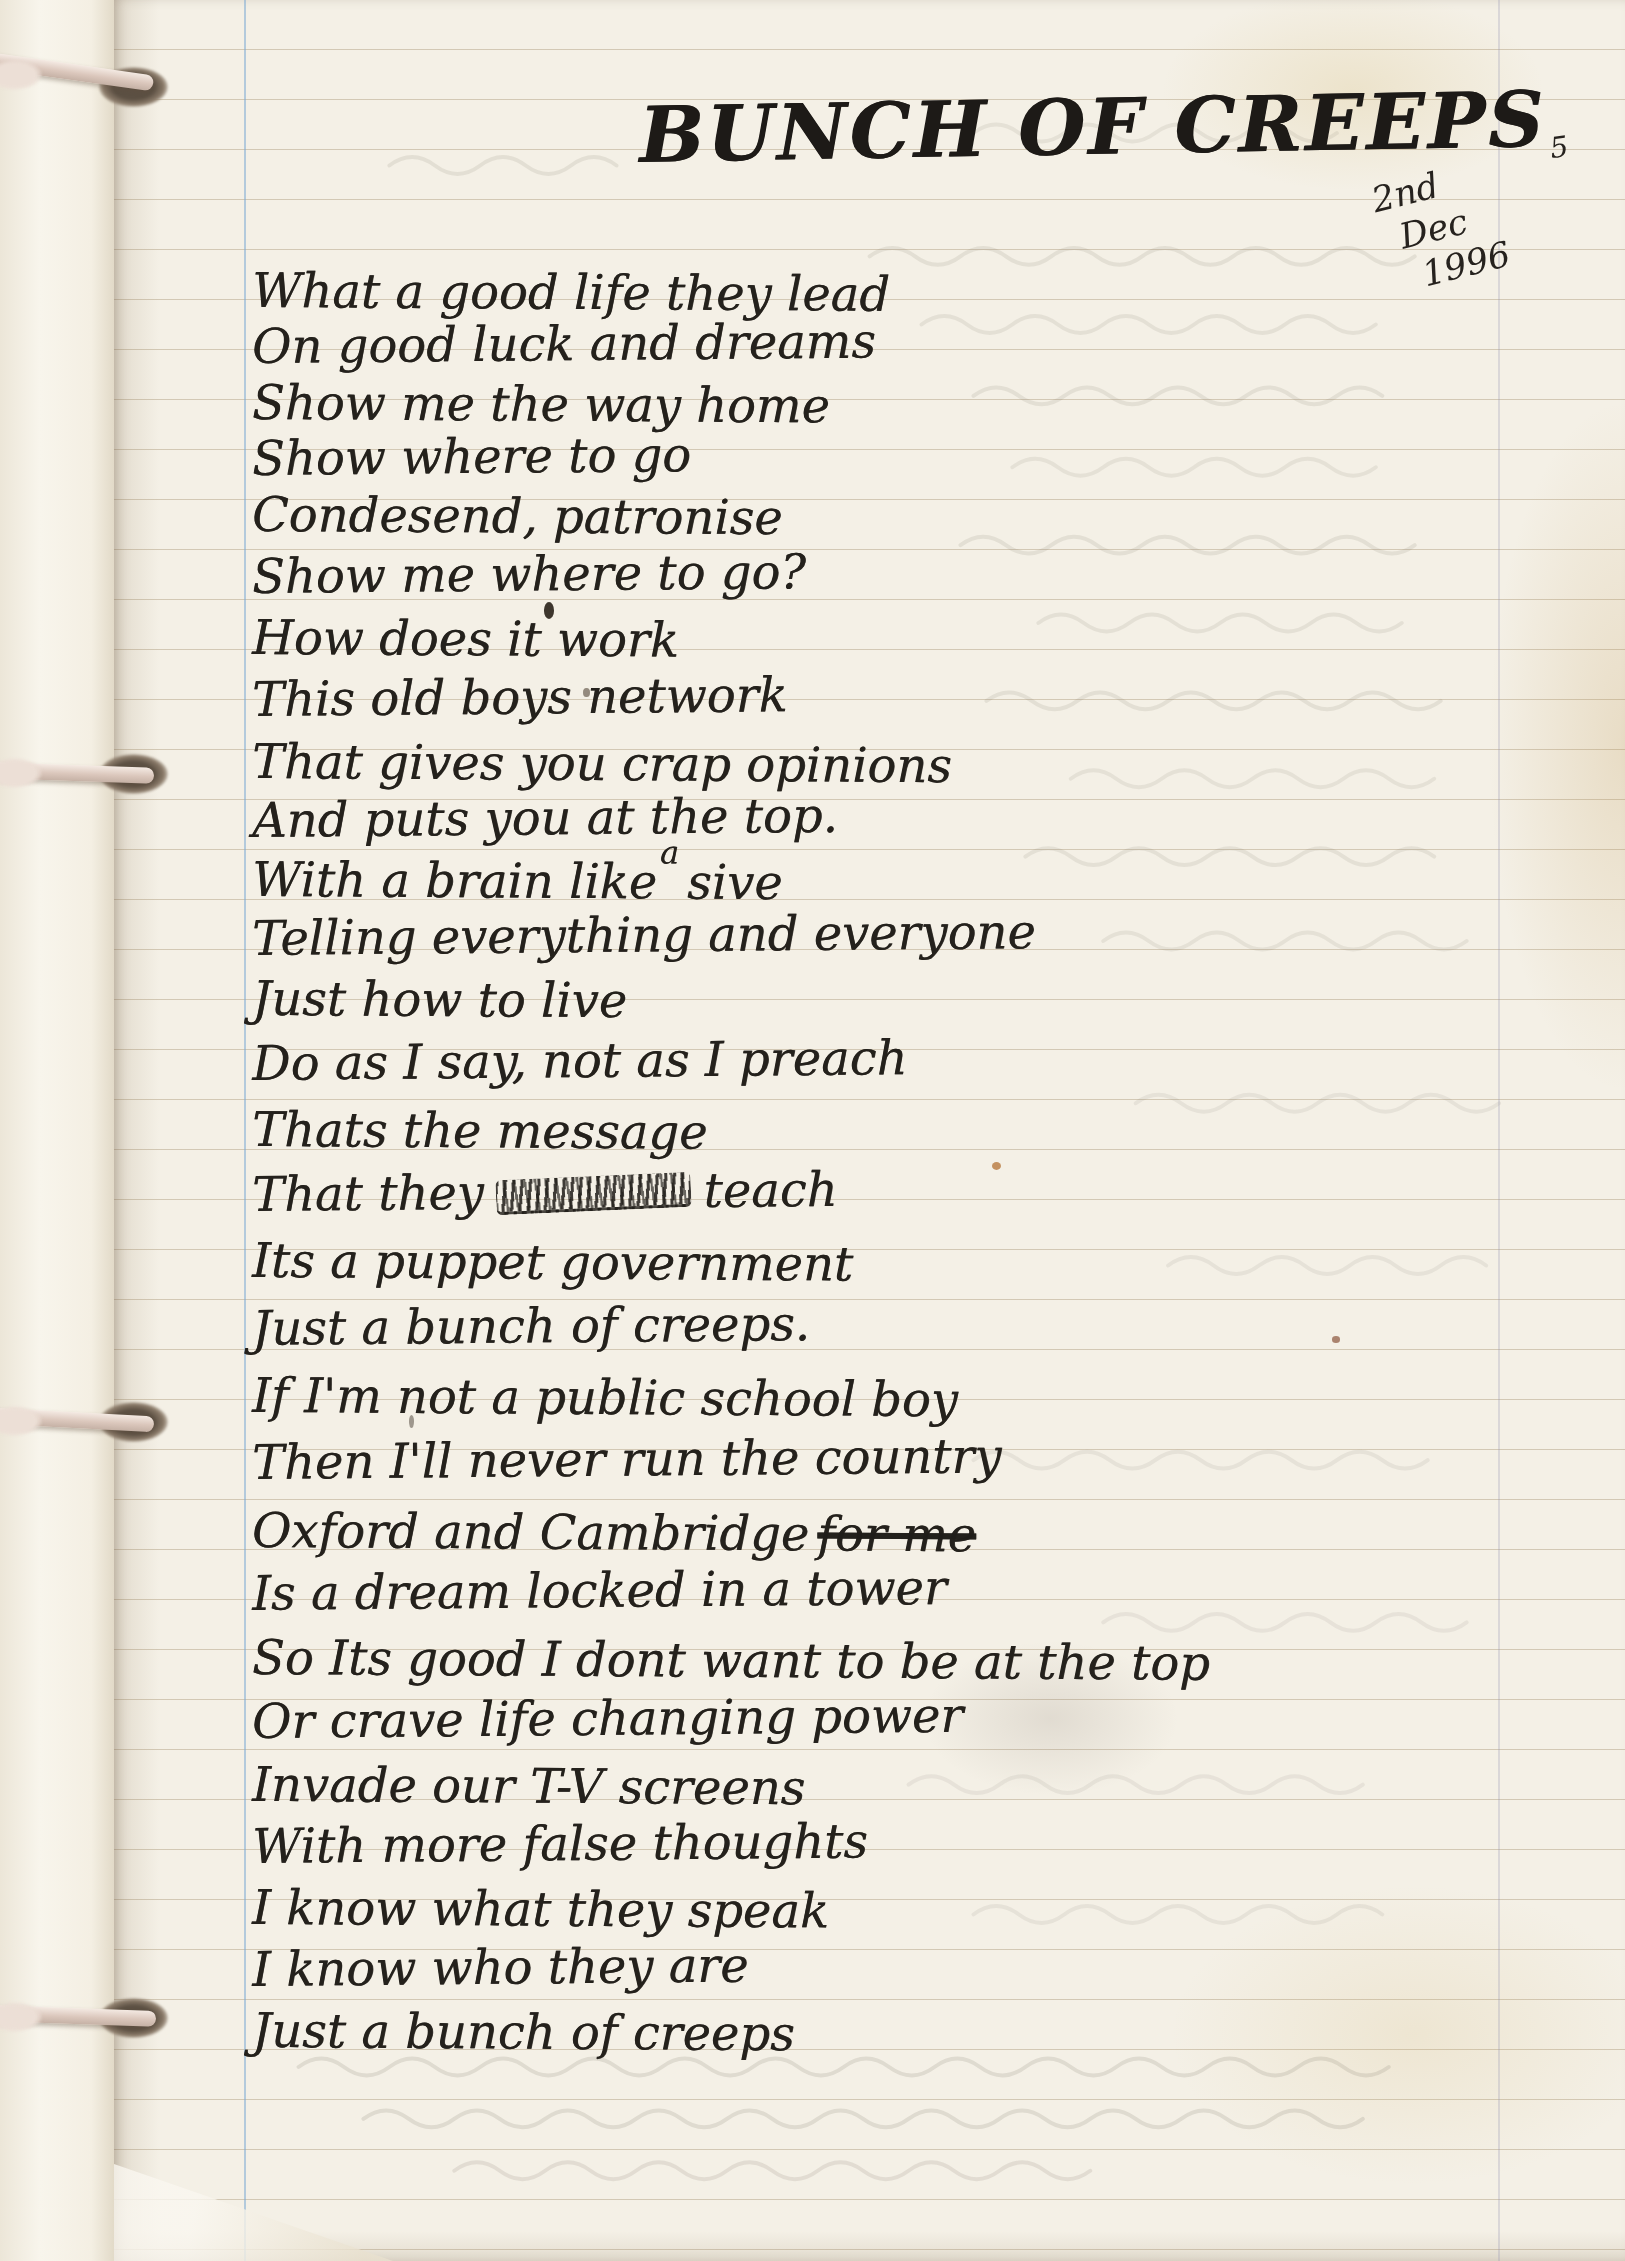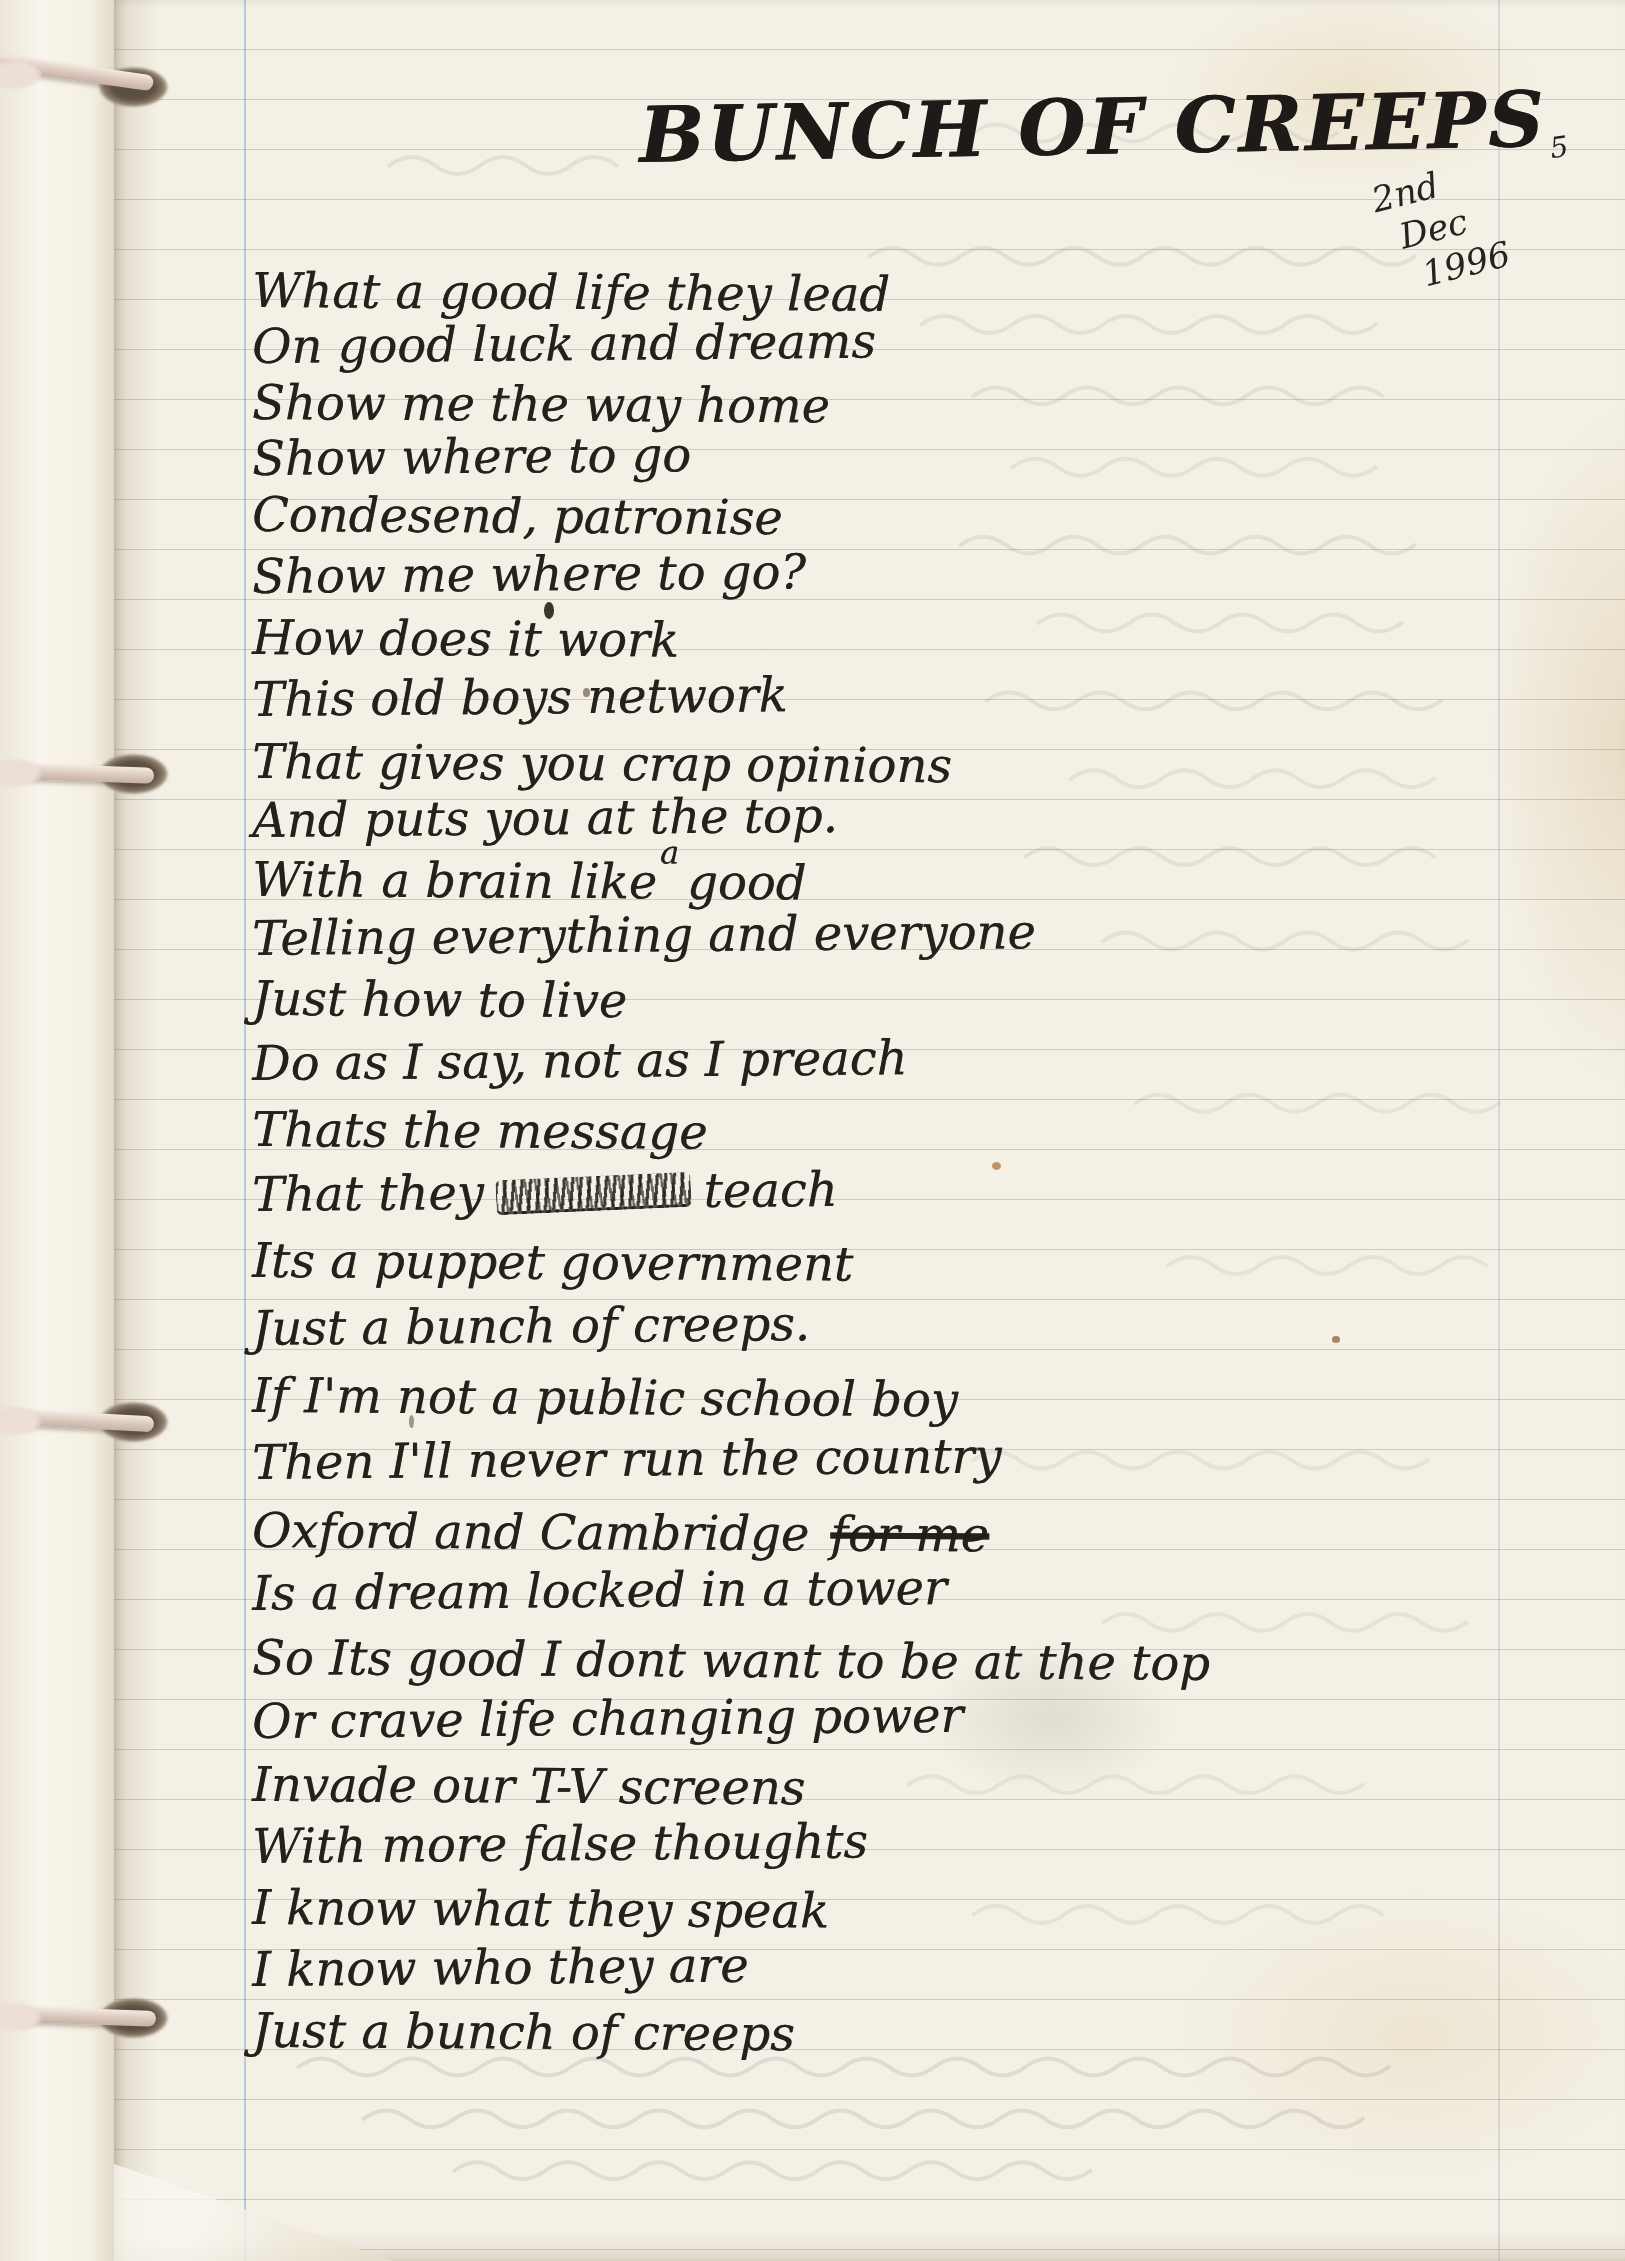--- a/index.html
+++ b/index.html
@@ -64,21 +64,21 @@
   .line:nth-of-type(odd){transform:rotate(-0.5deg);}
   .line:nth-of-type(even){transform:rotate(0.35deg);}
   .ins-gap{display:inline-block;width:30px;position:relative;}
   .ins-above{position:absolute;left:2.6px;top:-62px;font-size:32px;color:#24211c;}
   .scribble{display:inline-block;width:195px;height:32px;margin:0 13px -2.6px 11.7px;
     border-radius:5.8px;transform:rotate(-2deg);
     background:
       repeating-linear-gradient(97deg,rgba(30,27,23,.85) 0 3.2px,transparent 3.2px 8.4px),
       repeating-linear-gradient(83deg,rgba(30,27,23,.65) 0 2.6px,transparent 2.6px 10.4px);
     border-bottom:3.9px solid rgba(30,27,23,.8);}
-  .struck{margin-left:21px;text-decoration:line-through;
+  .struck{margin-left:8px;text-decoration:line-through;
     text-decoration-thickness:5.8px;text-decoration-color:rgba(32,29,25,.92);}
   
   .bleed{position:absolute;inset:0;pointer-events:none;}
   .bleed path{fill:none;stroke:#8e8778;stroke-width:6;stroke-linecap:round;}
   
   .speck{position:absolute;border-radius:50%;filter:blur(0.6px);}
   .corner-fold{position:absolute;left:114px;bottom:0;width:279px;height:97px;
     background:linear-gradient(100deg,#faf7f0 30%,#e9e1cf 90%);
     clip-path:polygon(0 100%,100% 100%,0 0);opacity:.8;}
 </style>
@@ -144,21 +144,21 @@
   <div class="line" style="top:322px">On good luck and dreams</div>
   <div class="line" style="top:378px">Show me the way home</div>
   <div class="line" style="top:434px">Show where to go</div>
   <div class="line" style="top:490px">Condesend, patronise</div>
   <div class="line" style="top:552px">Show me where to go?</div>
   <div class="line" style="top:613px">How does it work</div>
   <div class="line" style="top:675px">This old boys network</div>
   <div class="line" style="top:737px">That gives you crap opinions</div>
   <div class="line" style="top:796px">And puts you at the top.</div>
   <div class="line" style="top:855px">
-    <span>With a brain like</span><span class="ins-gap"><span class="ins-above">a</span></span><span>good</span>
+    <span>With a brain like</span><span class="ins-gap"><span class="ins-above">a</span></span><span>sive</span>
   </div>
   <div class="line" style="top:914px">Telling everything and everyone</div>
   <div class="line" style="top:974px">Just how to live</div>
   <div class="line" style="top:1039px">Do as I say, not as I preach</div>
   <div class="line" style="top:1105px">Thats the message</div>
   <div class="line" style="top:1170px">
     <span>That they</span><span class="scribble"></span><span>teach</span>
   </div>
   <div class="line" style="top:1236px">Its a puppet government</div>
   <div class="line" style="top:1304px">Just a bunch of creeps.</div>

